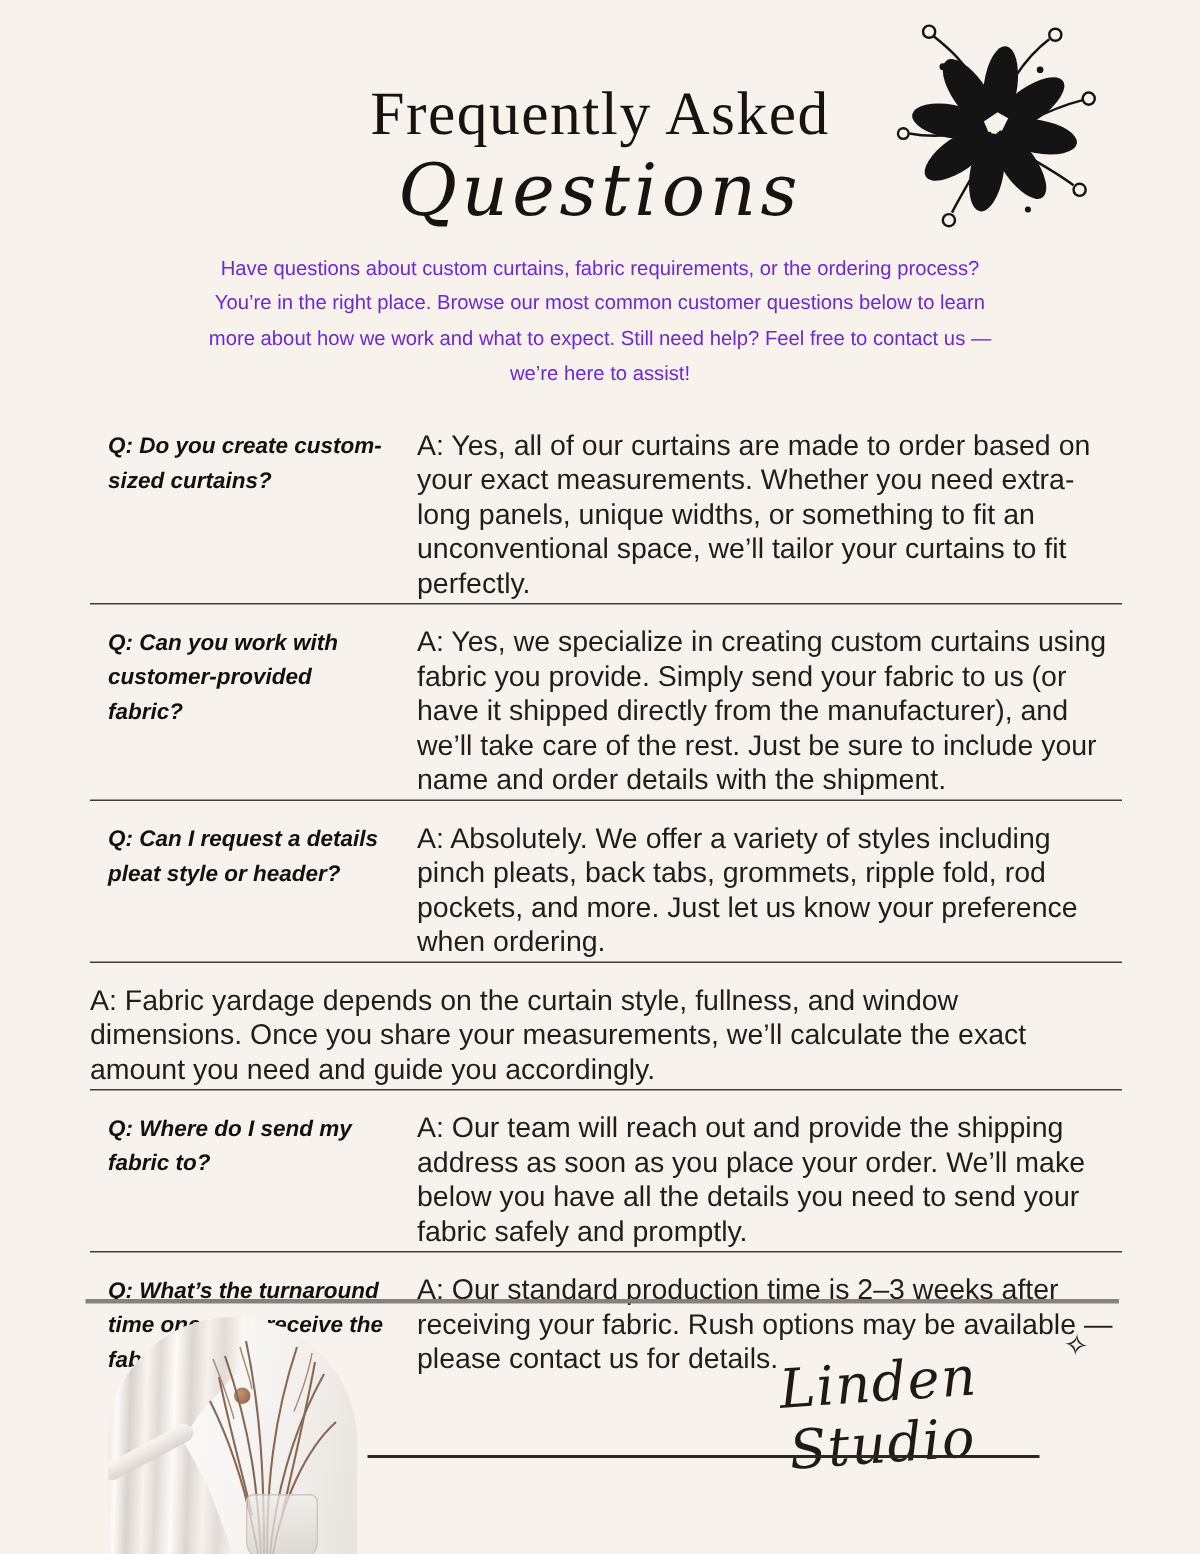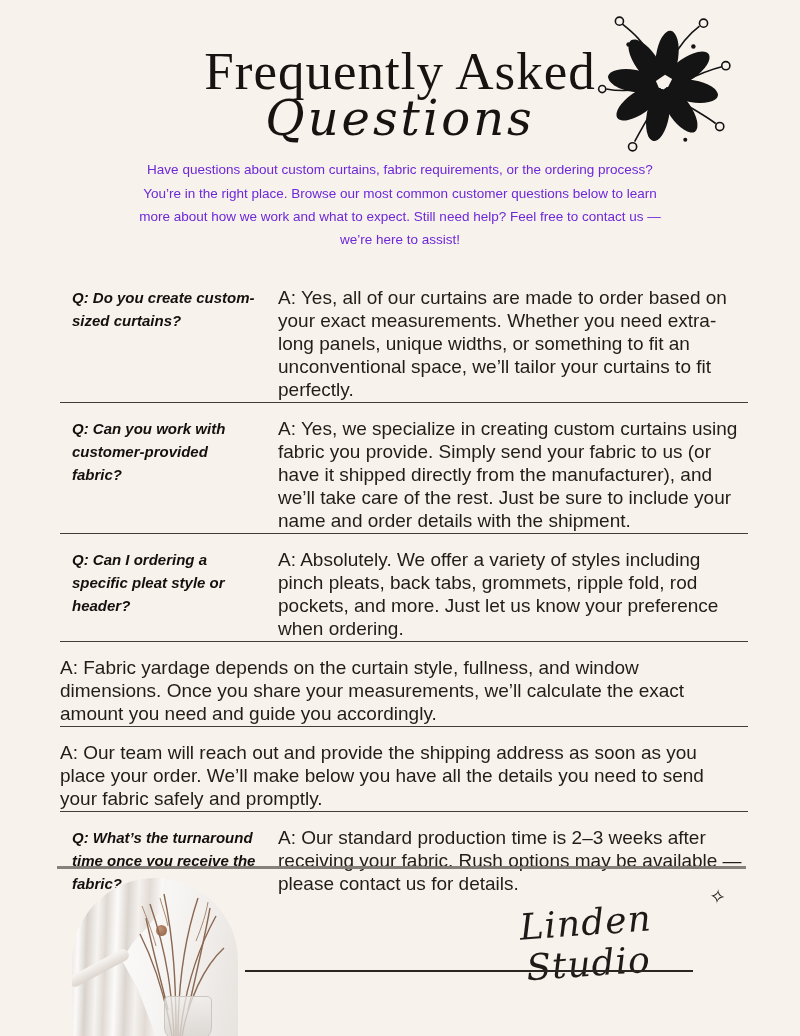--- a/index.html
+++ b/index.html
@@ -8,22 +8,22 @@
     width:800px;height:1036px;
     background:#f8f2ec;
     overflow:hidden;
     font-family:"Liberation Sans", sans-serif;
     color:#1c1713;
   }
   
   .header{position:relative;text-align:center;padding-top:42px;}
   .title-main{
     font-family:"Liberation Serif", serif;
-    font-size:53px;font-weight:400;letter-spacing:1px;
-    color:#171310;line-height:1.1;margin:0;
+    font-size:41px;font-weight:400;letter-spacing:1px;
+    color:#171310;line-height:1.1;margin:11px;
   }
   .title-script{
     font-family:"DejaVu Serif", serif;
     font-style:italic;font-size:48px;letter-spacing:3px;
     color:#171310;line-height:1.0;margin:-6px 0 0 0;
   }
   .intro{
     width:532px;margin:16px auto 0;
     text-align:center;
     font-size:13.5px;line-height:1.73;color:#6d28d9;
@@ -148,29 +148,30 @@
       <div class="faq-q">Q: Do you create custom-sized curtains?</div>
       <div class="faq-a">A: Yes, all of our curtains are made to order based on your exact measurements. Whether you need extra-long panels, unique widths, or something to fit an unconventional space, we’ll tailor your curtains to fit perfectly.</div>
     </div>
 
     <div class="faq-row">
       <div class="faq-q">Q: Can you work with customer-provided fabric?</div>
       <div class="faq-a">A: Yes, we specialize in creating custom curtains using fabric you provide. Simply send your fabric to us (or have it shipped directly from the manufacturer), and we’ll take care of the rest. Just be sure to include your name and order details with the shipment.</div>
     </div>
 
     <div class="faq-row">
-      <div class="faq-q">Q: Can I ordering a specific pleat style or header?</div>
+      <div class="faq-q">Q: Can I request a details pleat style or header?</div>
       <div class="faq-a">A: Absolutely. We offer a variety of styles including pinch pleats, back tabs, grommets, ripple fold, rod pockets, and more. Just let us know your preference when ordering.</div>
     </div>
 
     <div class="faq-row">
       <div class="faq-a">A: Fabric yardage depends on the curtain style, fullness, and window dimensions. Once you share your measurements, we’ll calculate the exact amount you need and guide you accordingly.</div>
     </div>
 
     <div class="faq-row">
+      <div class="faq-q">Q: Where do I send my fabric to?</div>
       <div class="faq-a">A: Our team will reach out and provide the shipping address as soon as you place your order. We’ll make below you have all the details you need to send your fabric safely and promptly.</div>
     </div>
 
     <div class="faq-row last">
       <div class="faq-q">Q: What’s the turnaround time once you receive the fabric?</div>
       <div class="faq-a">A: Our standard production time is 2–3 weeks after receiving your fabric. Rush options may be available — please contact us for details.</div>
     </div>
 
   </div>
 

